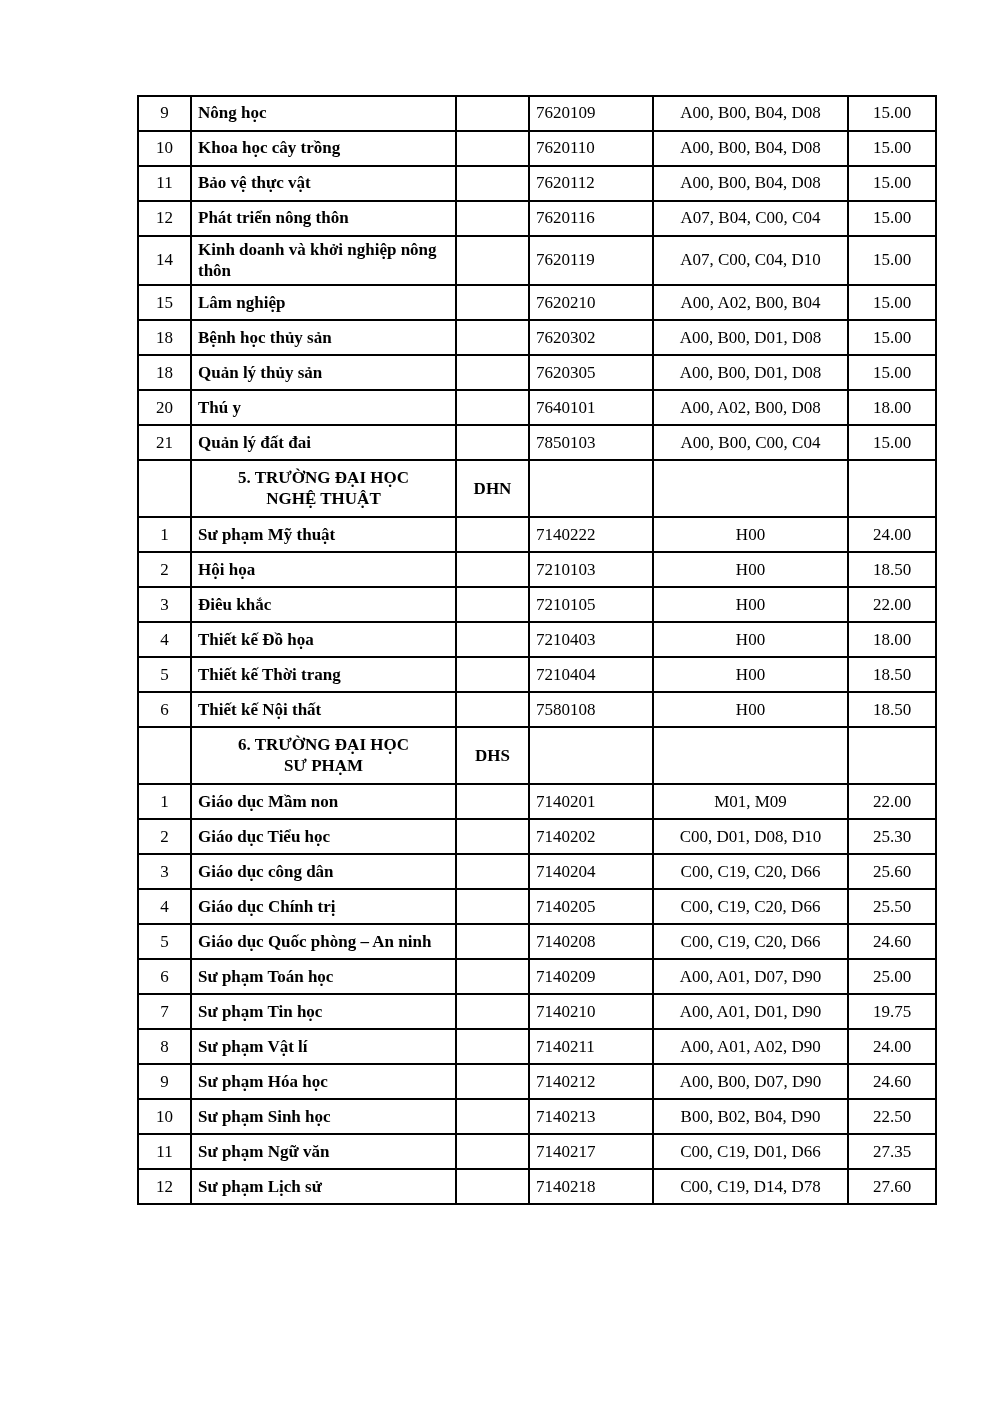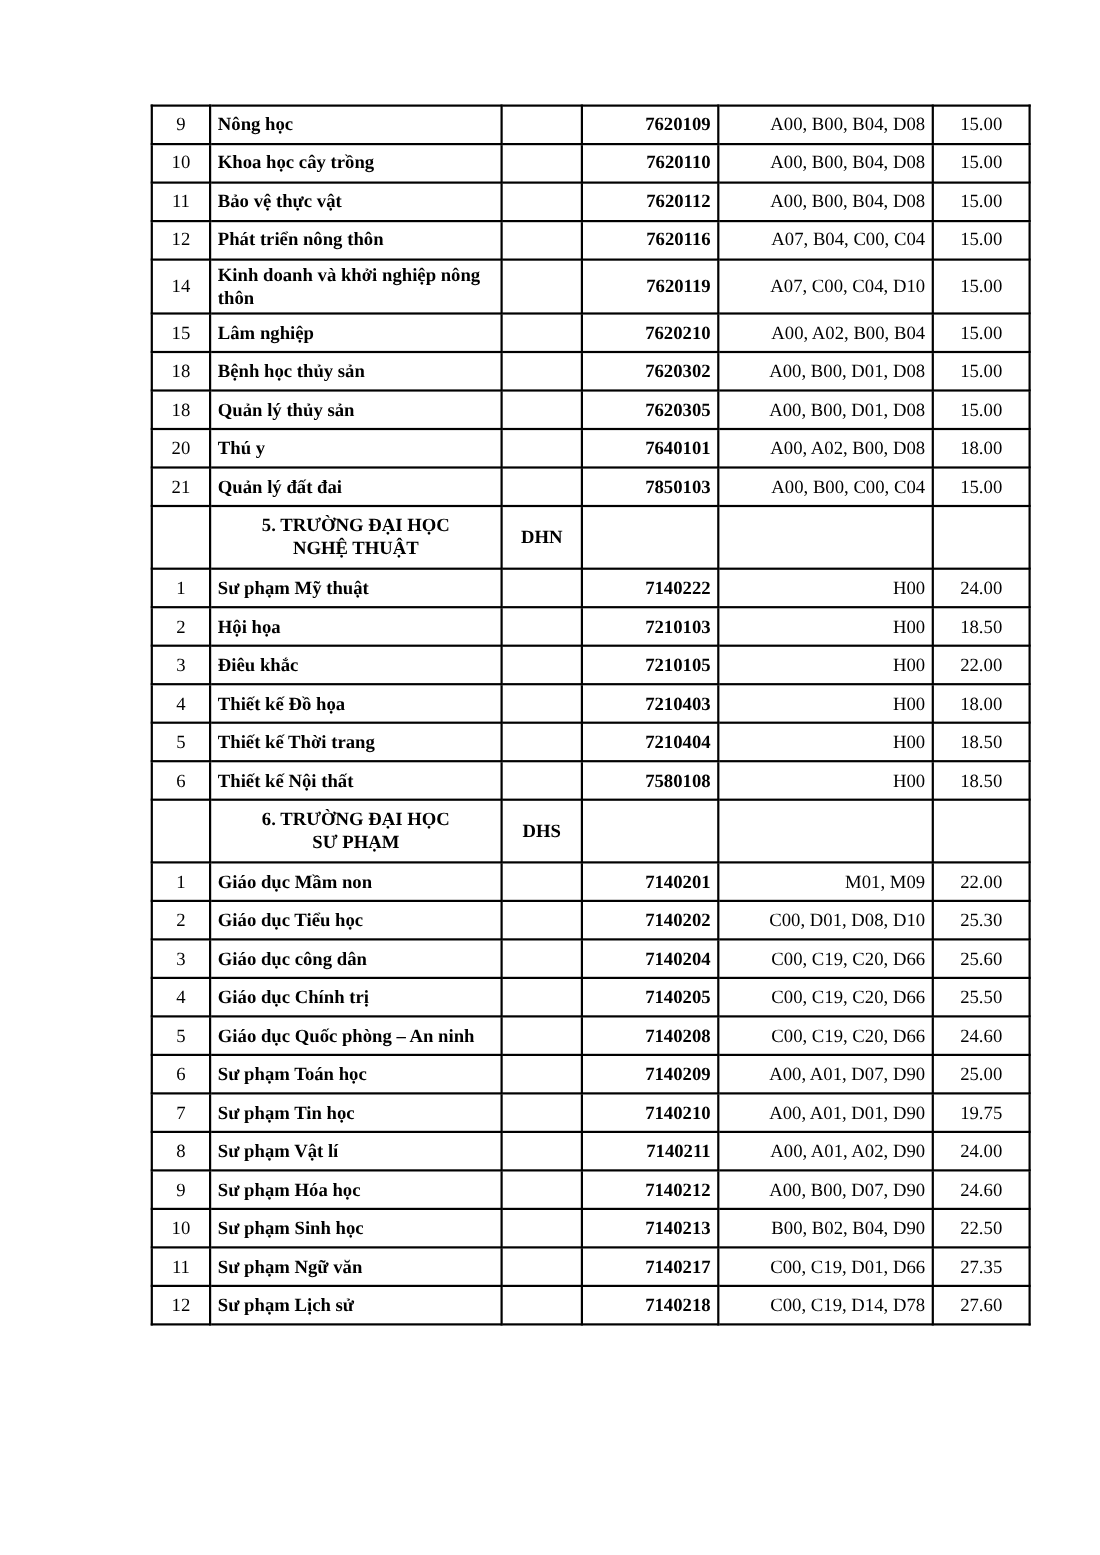--- a/index.html
+++ b/index.html
@@ -36,22 +36,22 @@
   col.c-name   { width: 265px; }
   col.c-school { width: 73px; }
   col.c-code   { width: 124px; }
   col.c-combo  { width: 195px; }
   col.c-score  { width: 88px; }
 
   tr.data-row { height: 35px; }
   td.no    { text-align: center; }
   td.name  { font-weight: bold; text-align: left; padding-left: 9px; padding-right: 22px; }
   td.school{ text-align: center; font-weight: bold; margin-left: 28px; }
-  td.code  { text-align: right; font-weight: bold; }
-  td.combo { text-align: right; padding-left: 10px; }
+  td.code  { text-align: left; }
+  td.combo { text-align: center; padding-left: 10px; }
   td.score { text-align: center; }
 
   tr.section-row { height: 57px; }
   tr.section-row td.name {
     text-align: center;
     font-weight: bold;
     white-space: pre-line;
     padding-left: 6px;
     padding-right: 6px;
     margin-top: 36px;

